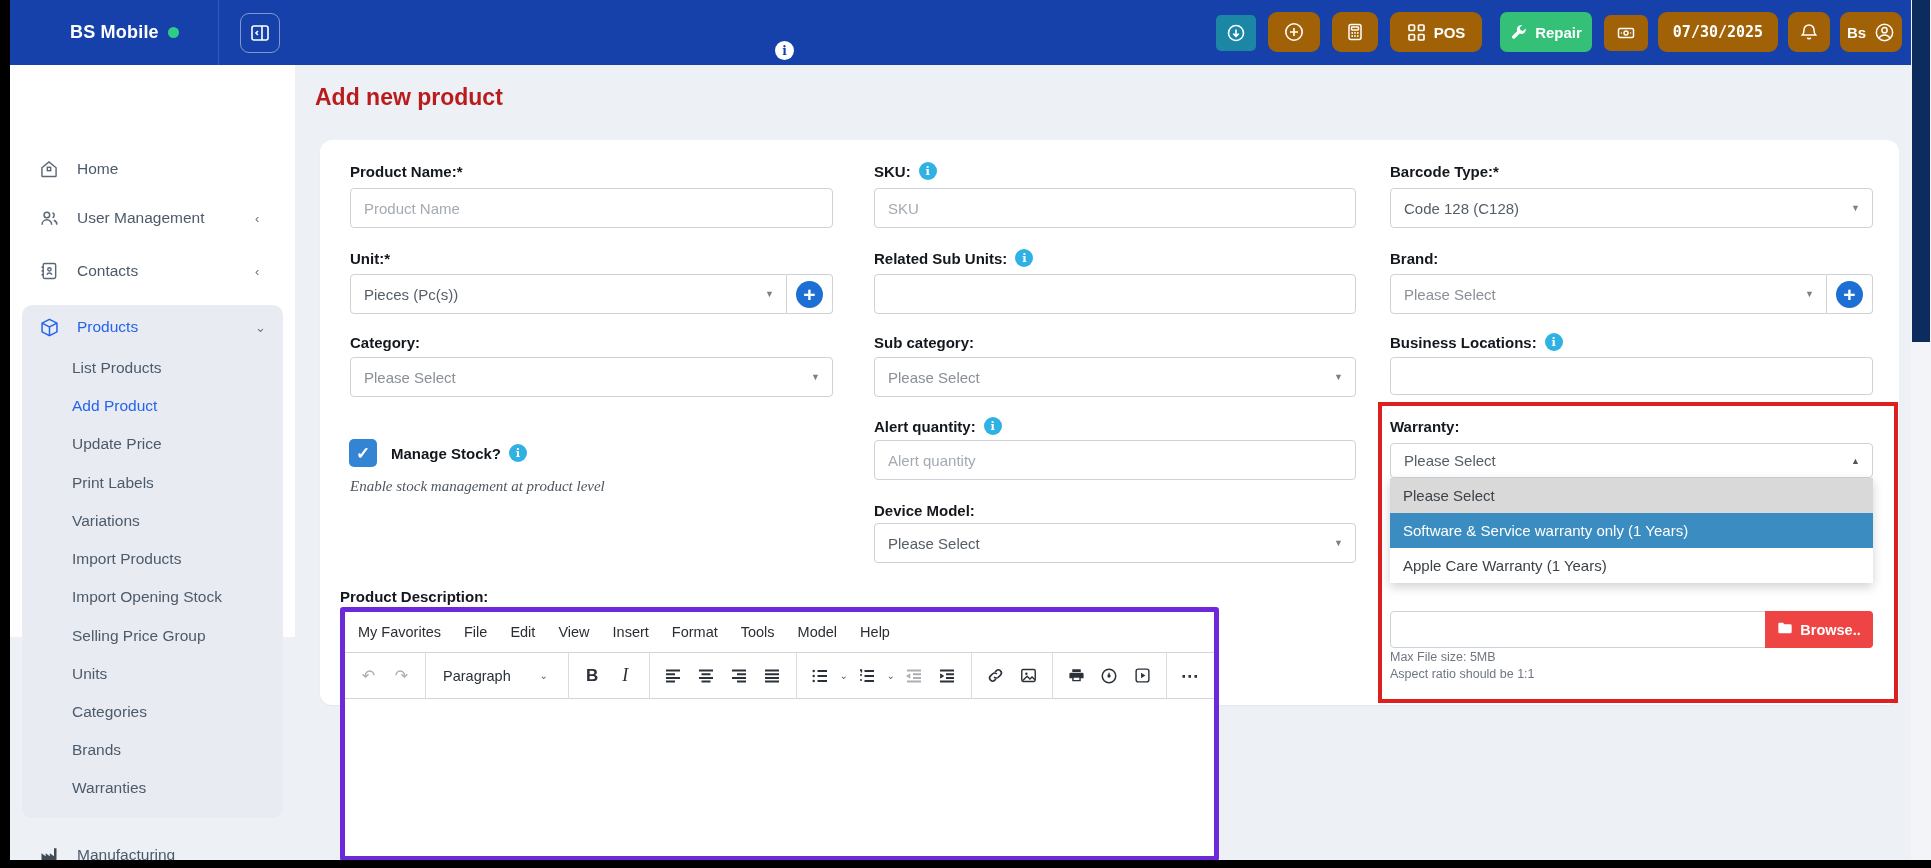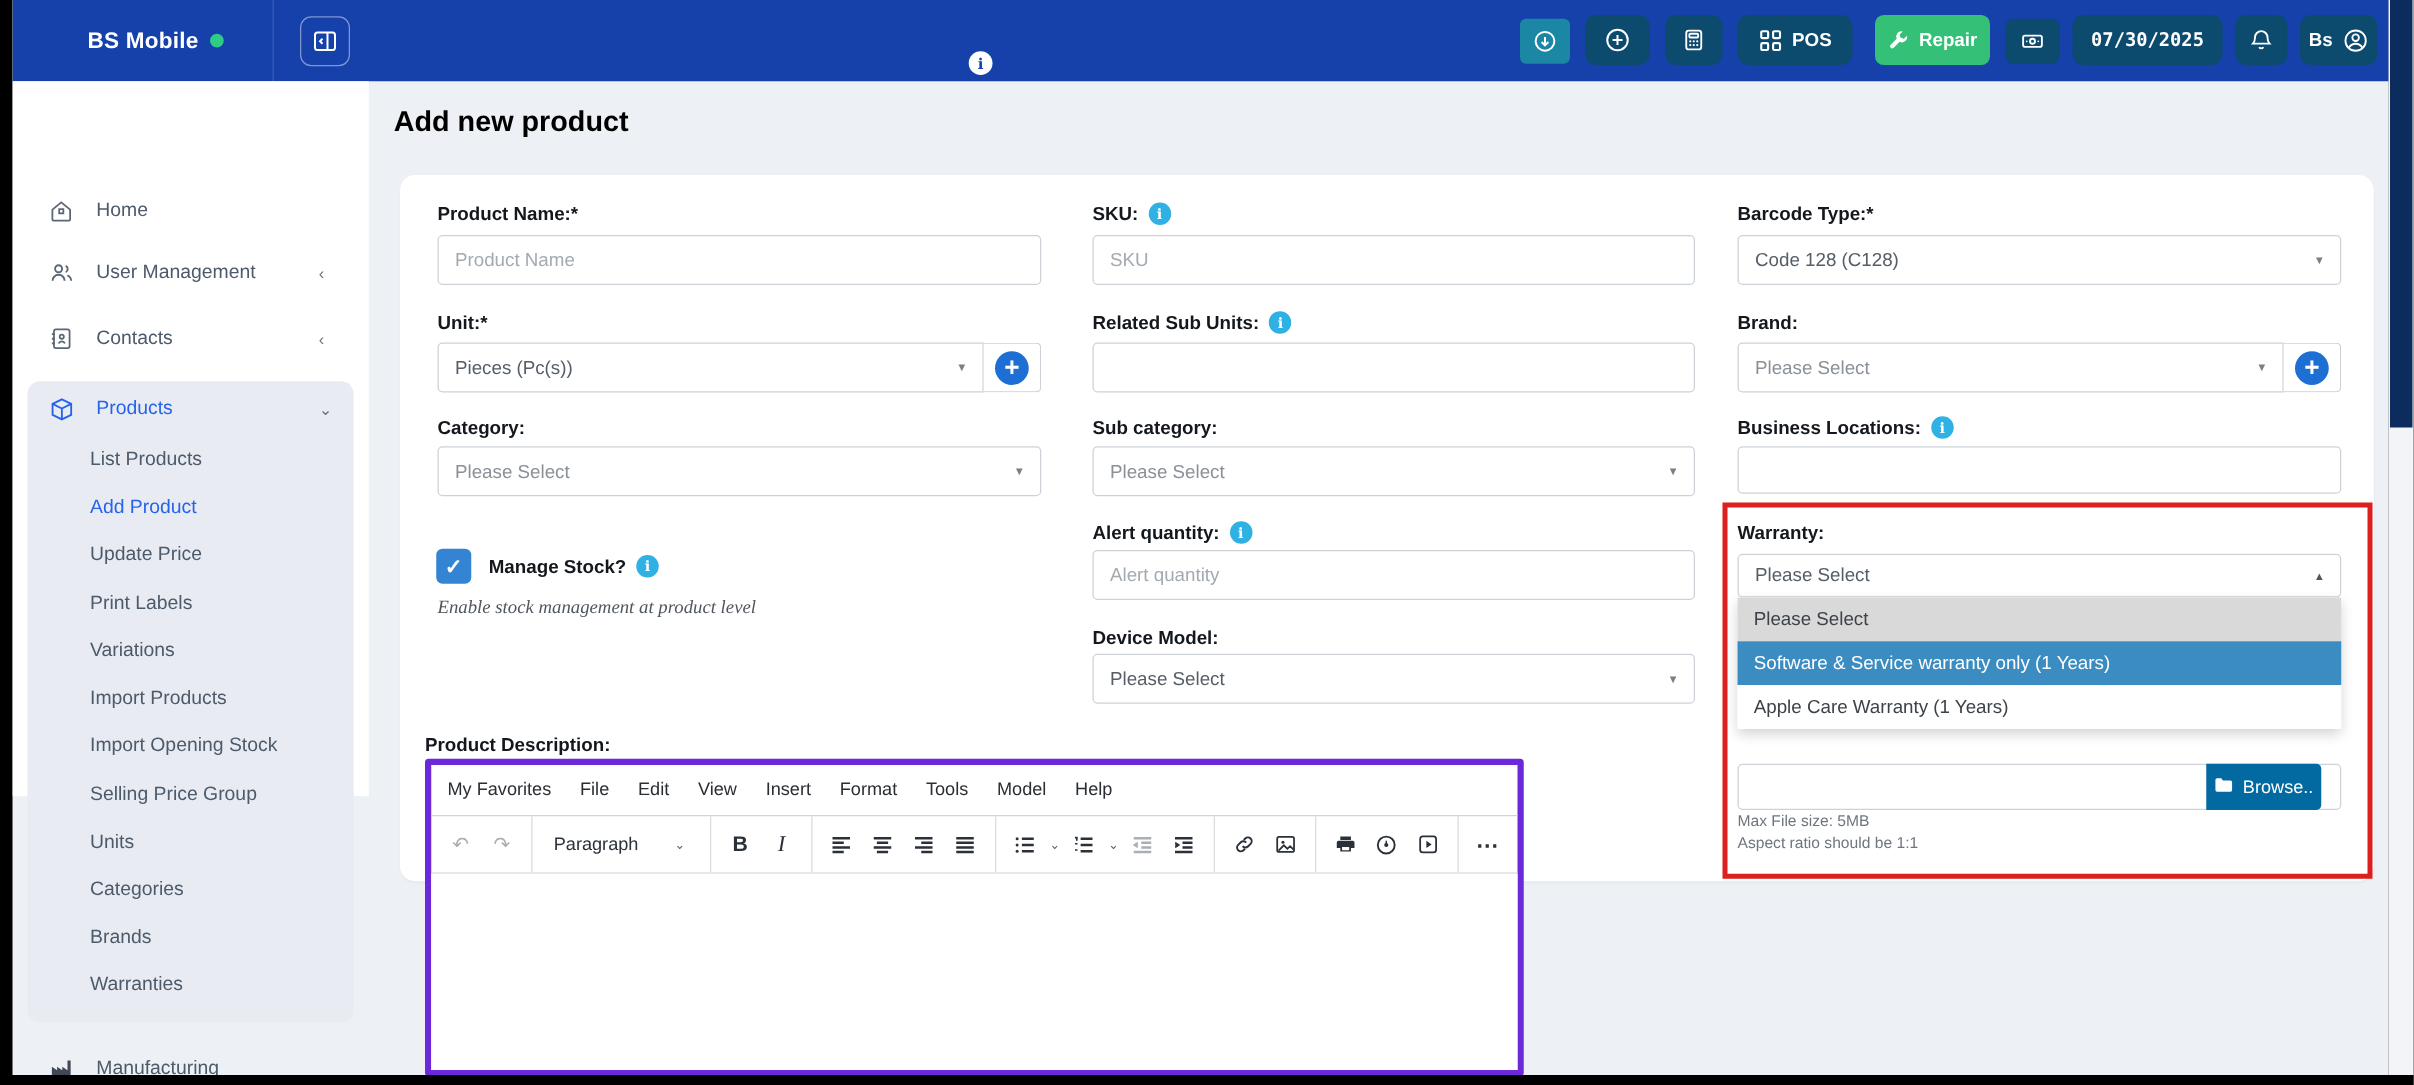--- a/index.html
+++ b/index.html
@@ -5,40 +5,40 @@
   html,body{margin:0;padding:0}
   body{width:1931px;height:868px;background:#000;font-family:"Liberation Sans",sans-serif;position:relative;overflow:hidden;-webkit-font-smoothing:antialiased}
   .abs{position:absolute}
   #app{position:absolute;left:10px;top:0;width:1901px;height:860px;background:#edf0f4;overflow:hidden}
 
   
   .header{position:absolute;left:0;top:0;width:1901px;height:65px;background:#1641ab}
   .logo{position:absolute;left:60px;top:0;height:65px;display:flex;align-items:center;gap:9px;color:#fff;font-size:18px;font-weight:bold;letter-spacing:.2px}
   .logo-dot{width:11px;height:11px;border-radius:50%;background:#2ecc87}
   .hdr-divider{position:absolute;left:208px;top:0;width:1px;height:65px;background:rgba(255,255,255,.14)}
-  .hbtn{position:absolute;border-radius:9px;background:#0c4a6e;display:flex;align-items:center;justify-content:center;gap:8px;color:#fff;cursor:pointer}
+  .hbtn{position:absolute;border-radius:9px;background:#a16207;display:flex;align-items:center;justify-content:center;gap:8px;color:#fff;cursor:pointer}
   .hbtn svg{display:block}
   .hbtn-label{font-size:15px;font-weight:bold;color:#fff}
   .collapse-btn{position:absolute;left:230px;top:13px;width:38px;height:38px;border:1px solid rgba(255,255,255,.45);border-radius:9px;background:transparent;display:flex;align-items:center;justify-content:center}
   .hdr-info{position:absolute;left:765px;top:41px;width:19px;height:19px;border-radius:50%;background:#fff;color:#1641ab;display:flex;align-items:center;justify-content:center;font-size:12px;font-weight:bold;font-family:"DejaVu Serif",serif}
   .date-text{font-family:"DejaVu Sans Mono",monospace;font-size:15px;font-weight:bold}
 
   
   .sidebar{position:absolute;left:0;top:65px;width:285px;height:572px;background:#fff}
   .side-item{position:absolute;left:28px;display:flex;align-items:center;gap:17px;color:#4d5a6a;font-size:15.5px;height:26px;cursor:pointer}
   .side-item .lab{white-space:nowrap}
   .side-chev{position:absolute;left:245px;color:#6b7686;font-size:13px;height:26px;display:flex;align-items:center;cursor:pointer}
   .side-group{position:absolute;left:12px;top:240px;width:261px;height:513px;background:#e8ecf2;border-radius:10px}
   .sub-item{position:absolute;left:62px;height:24px;display:flex;align-items:center;color:#4d5a6a;font-size:15.5px;cursor:pointer;white-space:nowrap}
   .blue{color:#2563eb !important}
   .semibold{font-weight:normal}
   .sicon{width:22px;height:22px;display:flex;align-items:center;justify-content:center}
 
   
-  .page-title{position:absolute;left:305px;top:84px;font-size:23px;font-weight:bold;color:#000000}
+  .page-title{position:absolute;left:305px;top:84px;font-size:23px;font-weight:bold;color:#b91c1c}
   .card{position:absolute;left:310px;top:140px;width:1579px;height:565px;background:#fff;border-radius:12px;box-shadow:0 1px 2px rgba(16,24,40,.04)}
 
   .lbl{position:absolute;height:20px;display:flex;align-items:center;gap:8px;font-size:15px;font-weight:bold;color:#14181d;white-space:nowrap}
   .info{width:18px;height:18px;border-radius:50%;background:#2fb1e3;color:#fff;font-size:11.5px;font-weight:bold;display:inline-flex;align-items:center;justify-content:center;font-family:"DejaVu Serif",serif;flex:none}
   .inp{position:absolute;background:#fff;border:1px solid #ccd2d8;border-radius:4px;font-size:15px;color:#3c4248;display:flex;align-items:center;padding:0 13px;box-sizing:border-box}
   input.inp{outline:none;font-family:"Liberation Sans",sans-serif}
   input.inp::placeholder{color:#a4aab1}
   .sel{color:#555d66;cursor:pointer}
   .sel .arrow{position:absolute;right:12px;font-size:9px;color:#7a8087}
   .plusbox{position:absolute;border:1px solid #ccd2d8;border-left:none;border-radius:0 4px 4px 0;background:#fff;display:flex;align-items:center;justify-content:center;box-sizing:border-box;cursor:pointer}
@@ -47,21 +47,21 @@
   .help-italic{position:absolute;font-style:italic;font-size:15px;color:#4f565e;font-family:"Liberation Serif",serif}
 
   
   .redbox{position:absolute;left:1368px;top:402px;width:520px;height:301px;border:4px solid #dc1f1f;box-sizing:border-box;pointer-events:none}
   .dropdown{position:absolute;left:1380px;top:478px;width:483px;background:#fff;box-shadow:0 4px 10px rgba(0,0,0,.18);z-index:5}
   .opt{height:35px;display:flex;align-items:center;padding:0 13px;font-size:15px;color:#3c4248;background:#fff;cursor:pointer}
   .opt.placeholder{background:#d9d9d9}
   .opt.selected{background:#3a8cc1;color:#fff}
 
   .filebox{position:absolute;left:1380px;top:611px;width:483px;height:37px;border:1px solid #ccd2d8;border-radius:4px;background:#fff;box-sizing:border-box;z-index:1}
-  .browse{position:absolute;left:1755px;top:611px;width:92px;height:37px;background:#0369a1;border-radius:0 4px 4px 0;display:flex;align-items:center;justify-content:center;gap:7px;color:#fff;font-size:14.5px;font-weight:normal;z-index:2;cursor:pointer}
+  .browse{position:absolute;left:1755px;top:611px;width:108px;height:37px;background:#ef4444;border-radius:0 4px 4px 0;display:flex;align-items:center;justify-content:center;gap:7px;color:#fff;font-size:14.5px;font-weight:bold;z-index:2;cursor:pointer}
   .hint{position:absolute;left:1380px;font-size:12.5px;color:#6f7680}
 
   
   .editor{position:absolute;left:330px;top:607px;width:879px;height:254px;background:#fff;border:5px solid #6d28d9;border-radius:3px;box-sizing:border-box;display:flex;flex-direction:column;z-index:3}
   .menubar{height:40px;display:flex;align-items:center;padding:0 13px;gap:23px;flex:none}
   .menu-item{font-size:14.5px;color:#2a2e33;cursor:pointer;white-space:nowrap}
   .toolbar{height:45px;border-top:1px solid #d4d4d4;border-bottom:1px solid #d4d4d4;display:flex;align-items:stretch;flex:none}
   .tgroup{display:flex;align-items:center;padding:0 7px;border-right:1px solid #dcdcdc}
   .tgroup:last-child{border-right:none}
   .tbtn{width:33px;height:34px;display:flex;align-items:center;justify-content:center;color:#2b3139;cursor:pointer;border-radius:3px}

